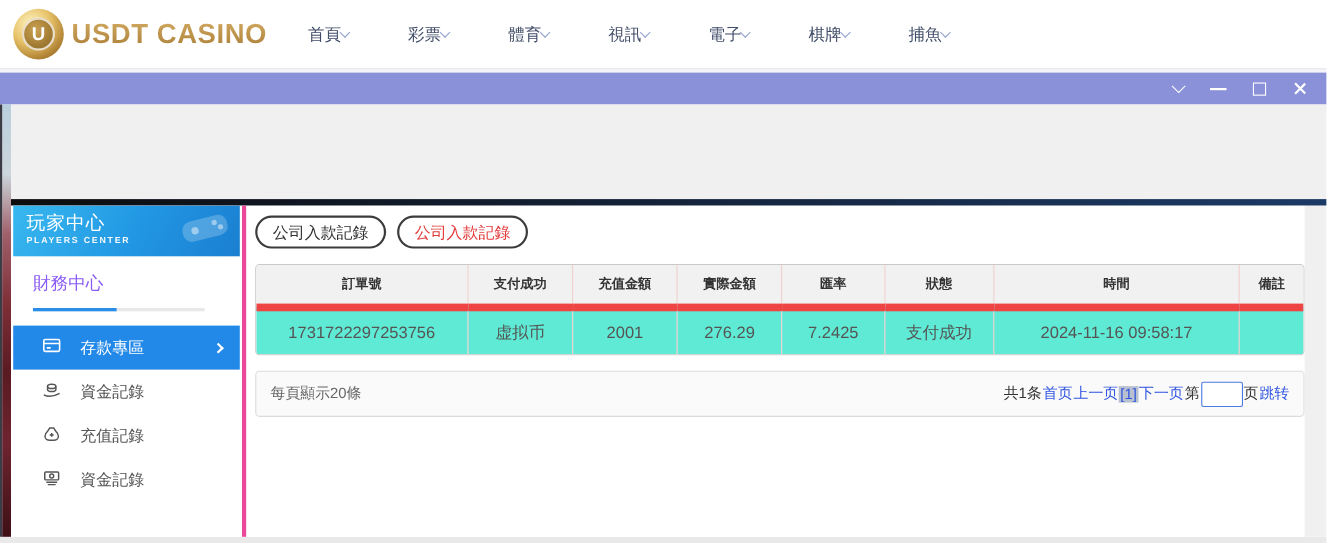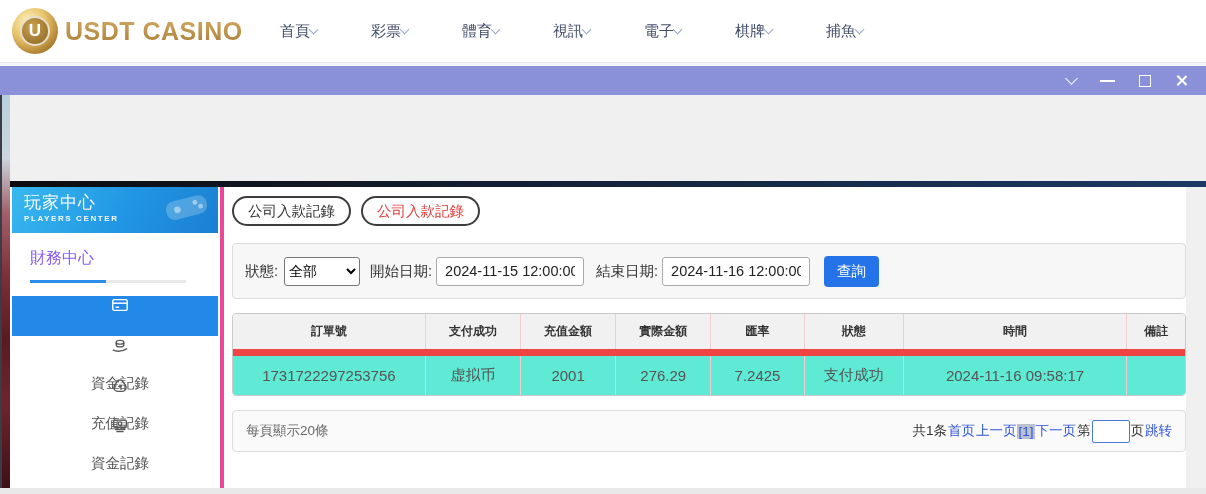--- a/index.html
+++ b/index.html
@@ -50,21 +50,21 @@
   .sb-header { height:46px; position:relative; overflow:hidden; color:#fff; padding:6px 12px;
     background:linear-gradient(118deg,#38b8ef 0%,#2196e3 55%,#1b7fd0 100%); }
   .sb-title { font-size:17px; letter-spacing:1px; line-height:20px; }
   .sb-sub { font-size:8px; font-weight:bold; letter-spacing:1.6px; margin-top:1px; opacity:.95; }
   .sb-gamepad { position:absolute; right:10px; top:7px; transform:rotate(-14deg); }
   .sb-section { margin:15px 18px 0; color:#8b5cf6; font-size:16px; }
   .sb-underline { margin:11px 18px 0; height:3px; width:156px; background:#e8e8e8; }
   .sb-underline-fill { height:3px; width:76px; background:#2a8ee8; }
   .sb-menu { margin-top:13px; }
   .sb-item { height:40px; display:flex; align-items:center; gap:17px;
-    padding:0 16px 0 26px; color:#555; font-size:14.5px; cursor:pointer;flex-direction:column; }
+    padding:0 16px 0 26px; color:#555; font-size:14.5px; cursor:pointer; }
   .sb-item svg { flex:0 0 auto; }
   .sb-item.active { background:#2389e9; color:#fff; }
   .item-chev { margin-left:auto; width:7px; height:7px; border-right:2px solid #fff;
     border-top:2px solid #fff; transform:rotate(45deg); }
 
   
   .content { flex:1; background:#fff; padding:9px 0 0 8px; }
   .gutter { width:20px; background:#f0f0f0; }
   .tabs { display:flex; gap:10px; }
   .tab { height:30px; display:flex; align-items:center; border:2px solid #3c3c3c; border-radius:16px;
@@ -216,31 +216,20 @@
           </div>
         </div>
       </div>
 
       <div class="content">
         <div class="tabs">
           <div class="tab">公司入款記錄</div>
           <div class="tab red">公司入款記錄</div>
         </div>
 
-        <div class="filter-box">
-          <span class="f-label">狀態:</span>
-          <select class="status-select">
-            <option>全部</option>
-          </select>
-          <span class="f-label ml10">開始日期:</span>
-          <input class="date-input ml4" value="2024-11-15 12:00:00" style="">
-          <span class="f-label ml12">結束日期:</span>
-          <input class="date-input ml4" value="2024-11-16 12:00:00" style="">
-          <button class="search-btn">查詢</button>
-        </div>
 
         <div class="table-box">
           <table>
             <colgroup>
               <col style="width:20.2%">
                 <col style="width:10%">
                 <col style="width:10%">
                 <col style="width:10%">
               <col style="width:9.8%">
                 <col style="width:10.4%">

